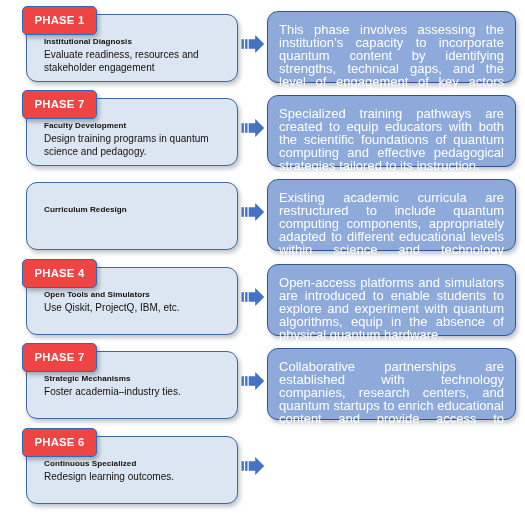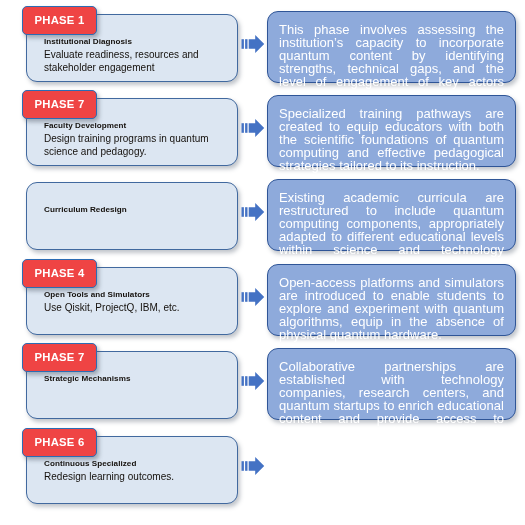--- a/index.html
+++ b/index.html
@@ -213,20 +213,21 @@
         </svg>
       </div>
       <div class="right-box">
         <div class="right-text">Open-access platforms and simulators are introduced to enable students to explore and experiment with quantum algorithms, equip in the absence of physical quantum hardware.</div>
       </div>
     </div>
     <div class="phase-row" style="top: 339px;">
       <div class="left-box">
         <div class="left-text">
           <div class="left-title">Strategic Mechanisms</div>
+          <div class="left-desc">Foster academia–industry ties.</div>
         </div>
       </div>
       <div class="phase-badge">
         <span class="phase-badge-label">PHASE 7</span>
       </div>
       <div class="arrow-wrap">
         <svg width="24" height="24" viewBox="0 0 24 24">
           <rect x="0.5" y="7.2" width="2.4" height="9.6" fill="#4472c4"></rect>
           <rect x="4.1" y="7.2" width="2.4" height="9.6" fill="#4472c4"></rect>
           <path d="M7.7 7.2 L14.2 7.2 L14.2 3.0 L23.2 12.0 L14.2 21.0 L14.2 16.8 L7.7 16.8 Z" fill="#4472c4"></path>

